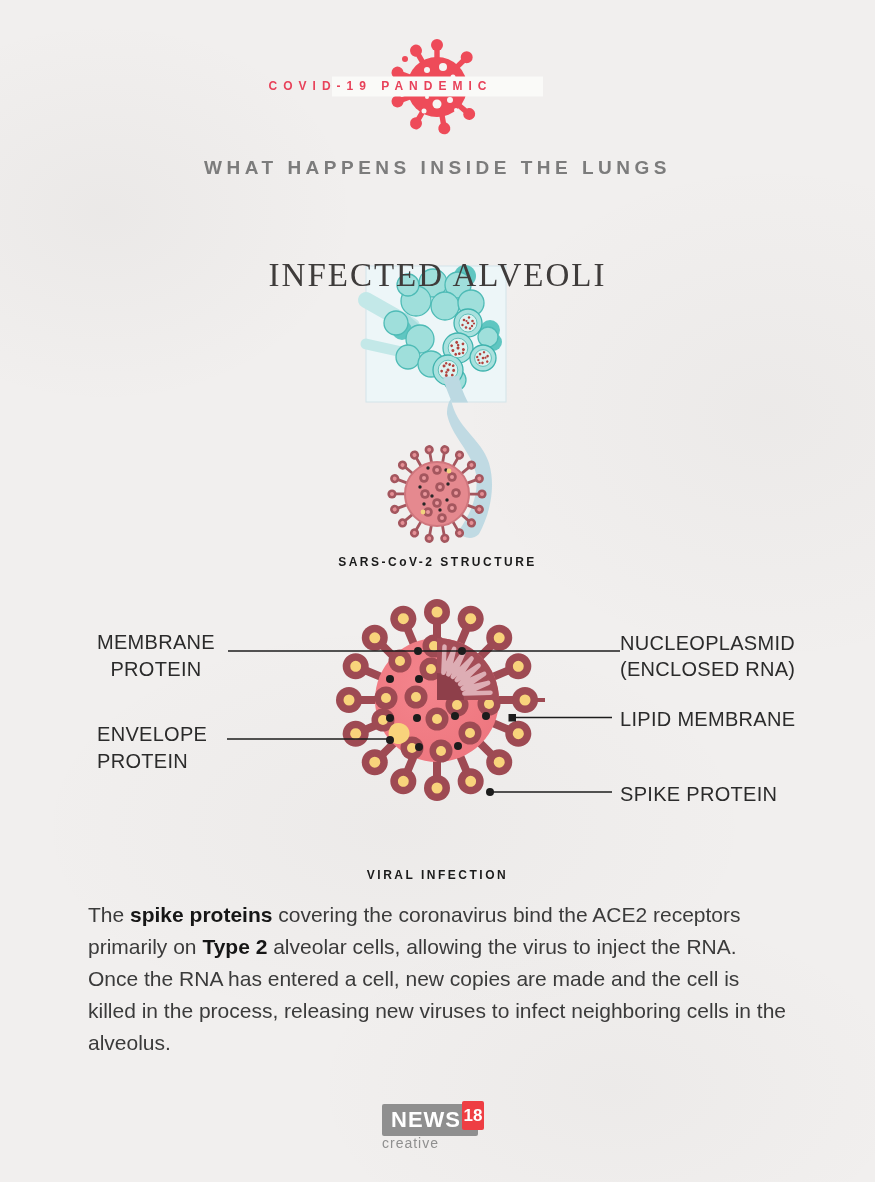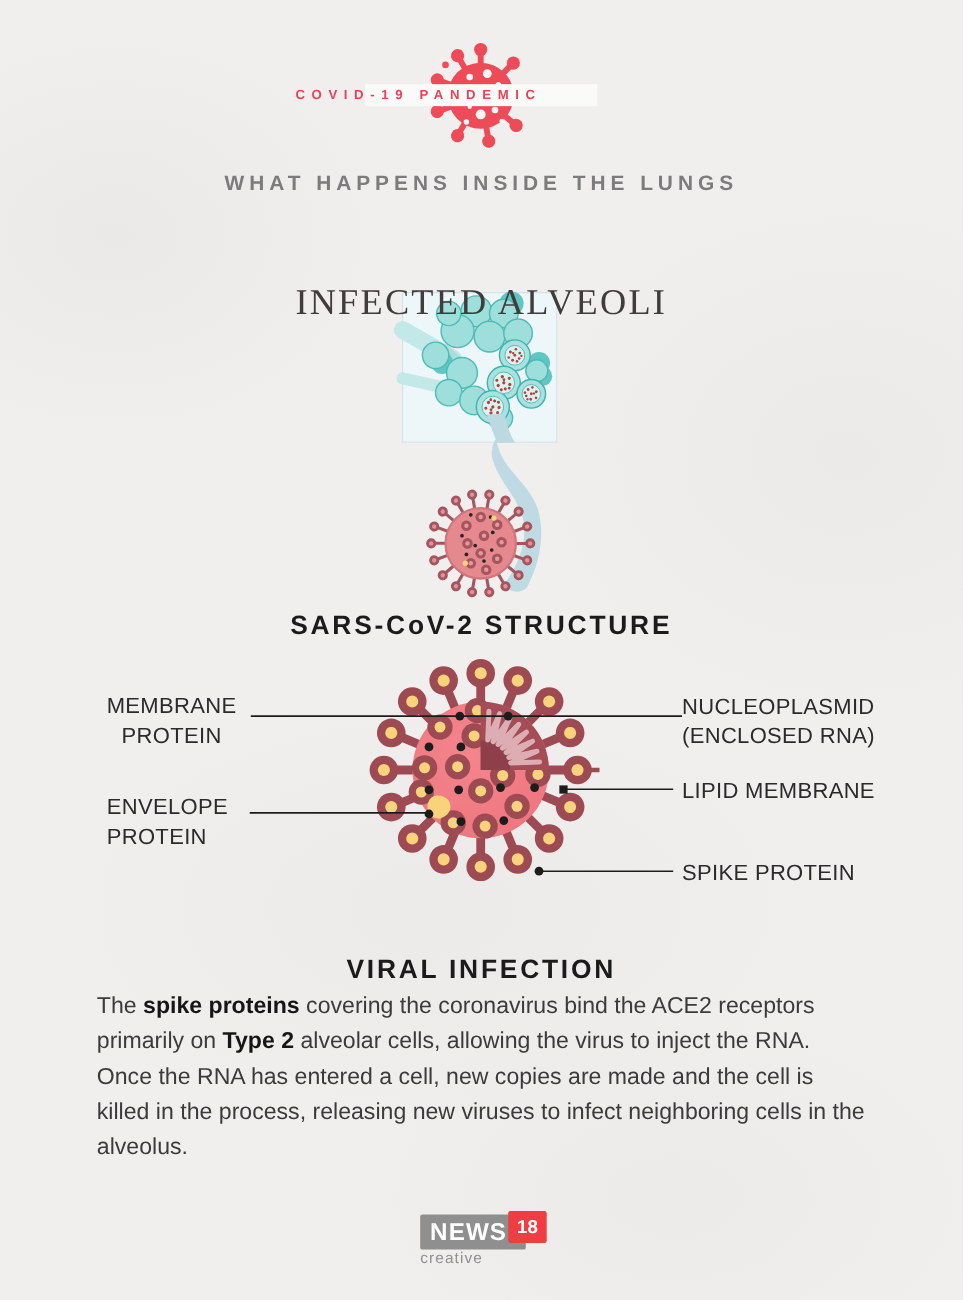--- a/index.html
+++ b/index.html
@@ -22,37 +22,37 @@
   .title{
     left:0;top:157px;width:875px;text-align:center;
     color:#7c7c7c;font-size:19px;font-weight:bold;letter-spacing:4.5px;
   }
   .subtitle{
     left:0;top:218px;width:875px;text-align:center;
     font-family:"Liberation Serif",serif;color:#3f3c3b;font-size:33px;letter-spacing:2px;margin-top:39px;
   }
   .section-heading{
     left:0;width:875px;text-align:center;color:#1b1b1b;
-    font-size:24px;font-weight:bold;letter-spacing:2.5px;
+    font-size:12px;font-weight:bold;letter-spacing:2.5px;
   }
   .diagram-label{color:#2b2b2b;font-size:20px;line-height:27px;letter-spacing:.3px;}
   .diagram-label.right{line-height:26px;}
   .paragraph{
     left:88px;top:899px;width:700px;
     color:#3b3b3b;font-size:21px;line-height:32px;
   }
   .paragraph b{color:#161616;}
   .logo{left:382px;top:1101px;width:110px;height:48px;}
   .logo-gray{
     position:absolute;left:0;top:3px;width:96px;height:32px;background:#8f8f8f;border-radius:2px;
     color:#ffffff;font-size:22px;font-weight:bold;letter-spacing:1px;
     display:flex;align-items:center;padding-left:9px;box-sizing:border-box;
   }
   .logo-red{
-    position:absolute;left:80px;top:0;width:35px;height:29px;background:#ee3e43;border-radius:2px;
+    position:absolute;left:80px;top:0;width:22px;height:29px;background:#ee3e43;border-radius:2px;
     color:#ffffff;font-size:17px;font-weight:bold;
     display:flex;align-items:center;justify-content:center;
   }
   .logo-sub{
     position:absolute;left:0;top:34px;width:109px;text-align:left;
     color:#8f8f8f;font-size:14px;font-weight:normal;letter-spacing:1px;
   }
 </style>
 </head>
 <body>

